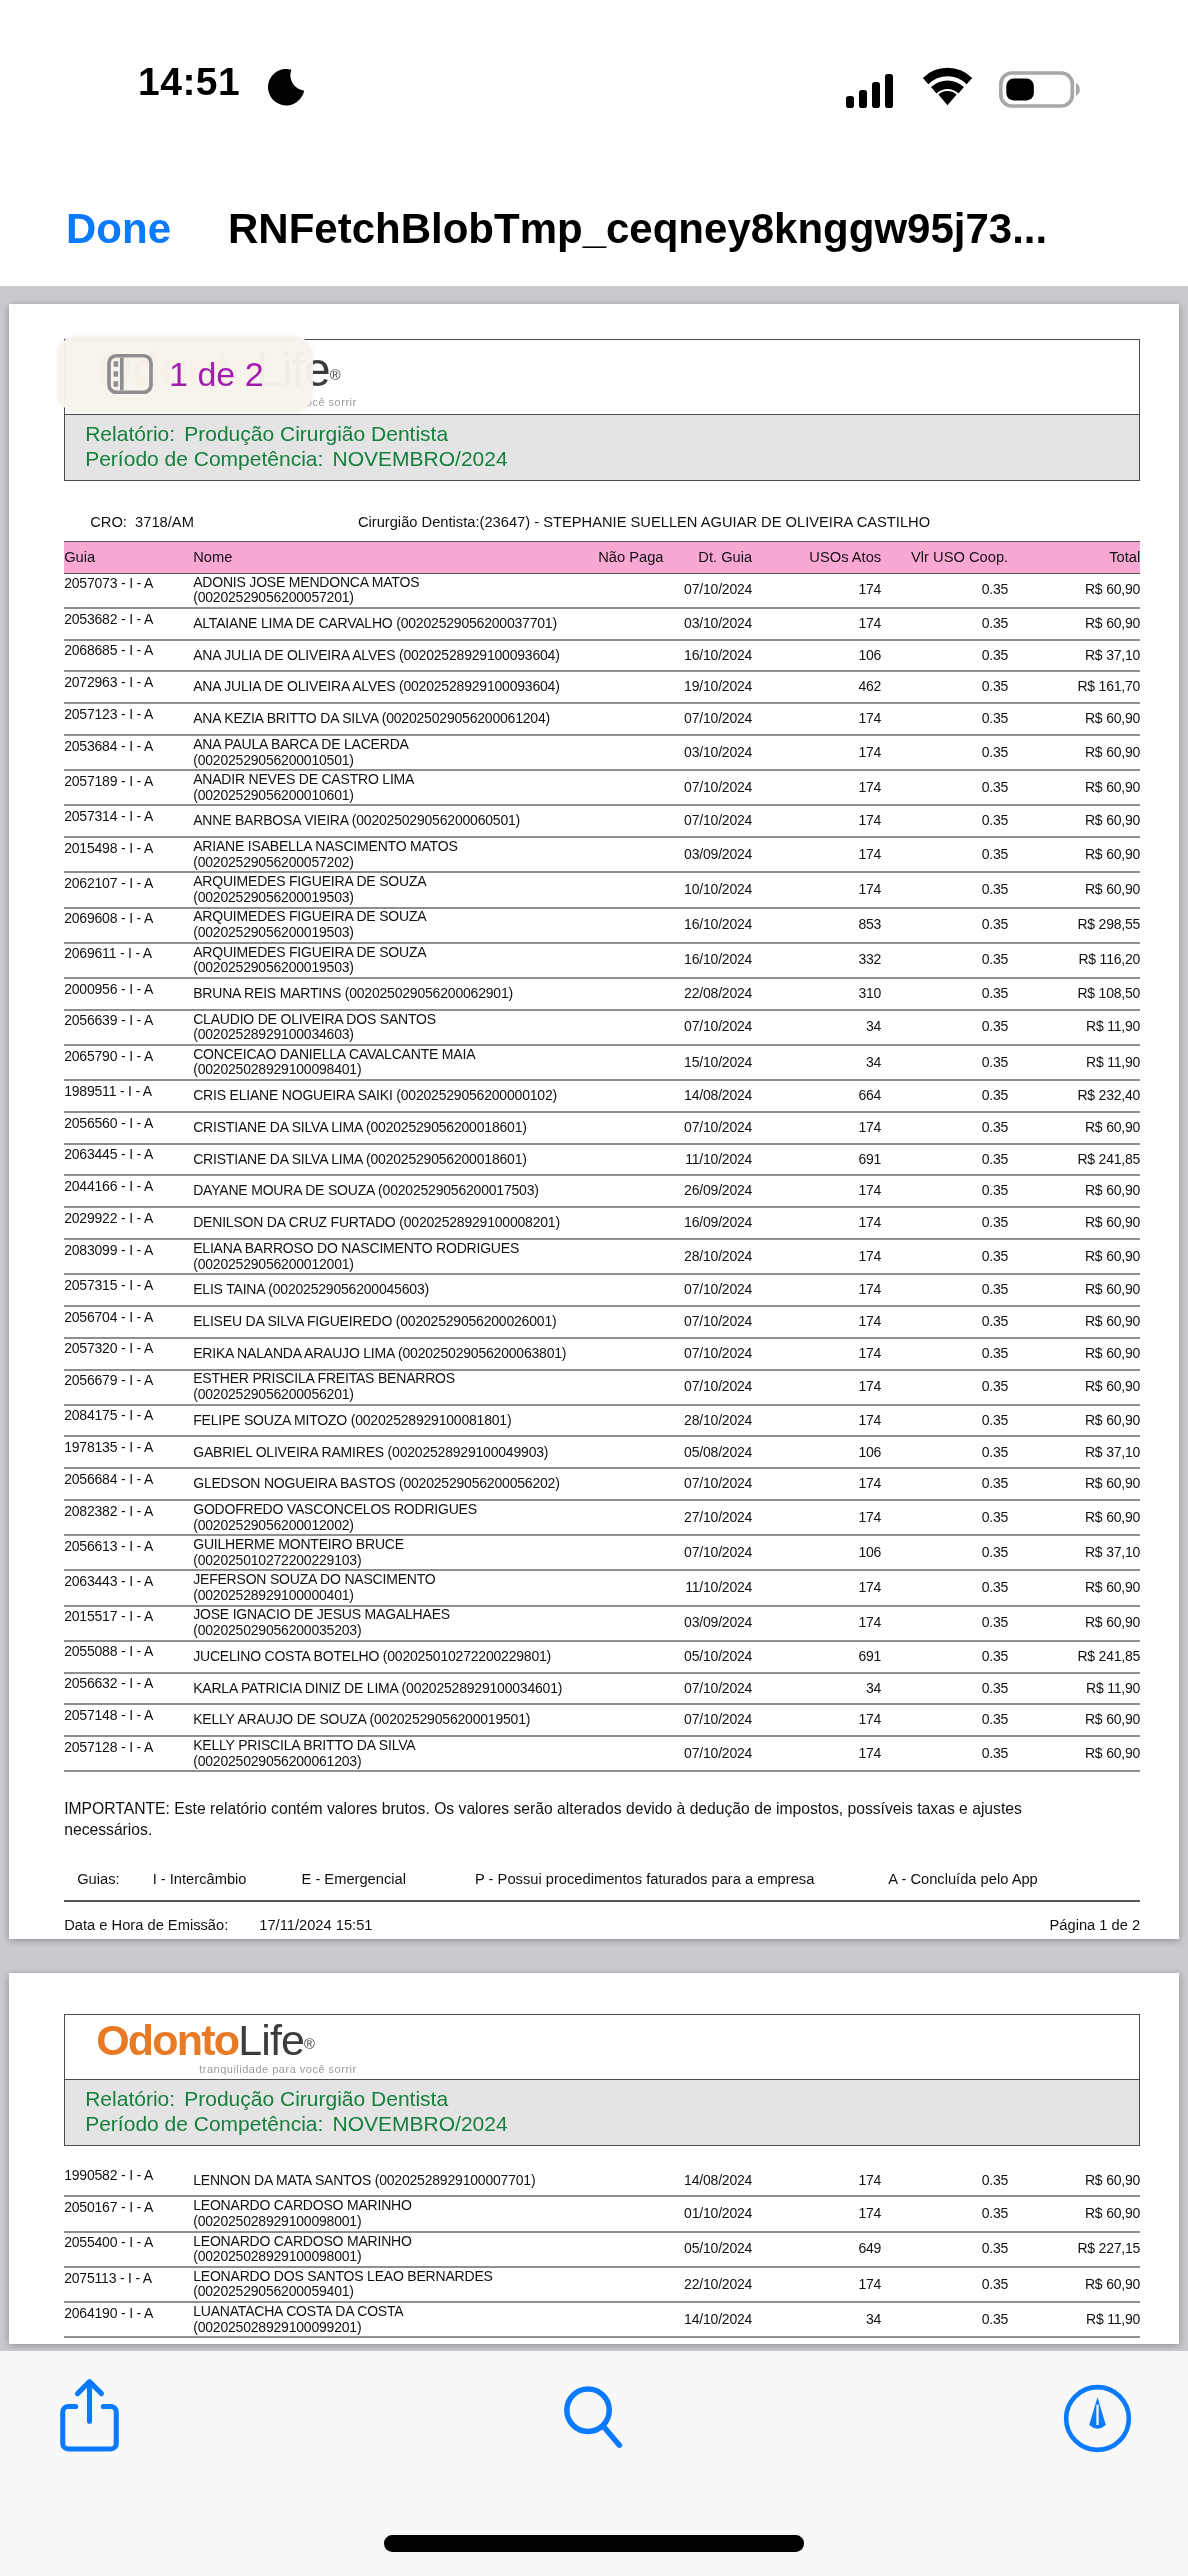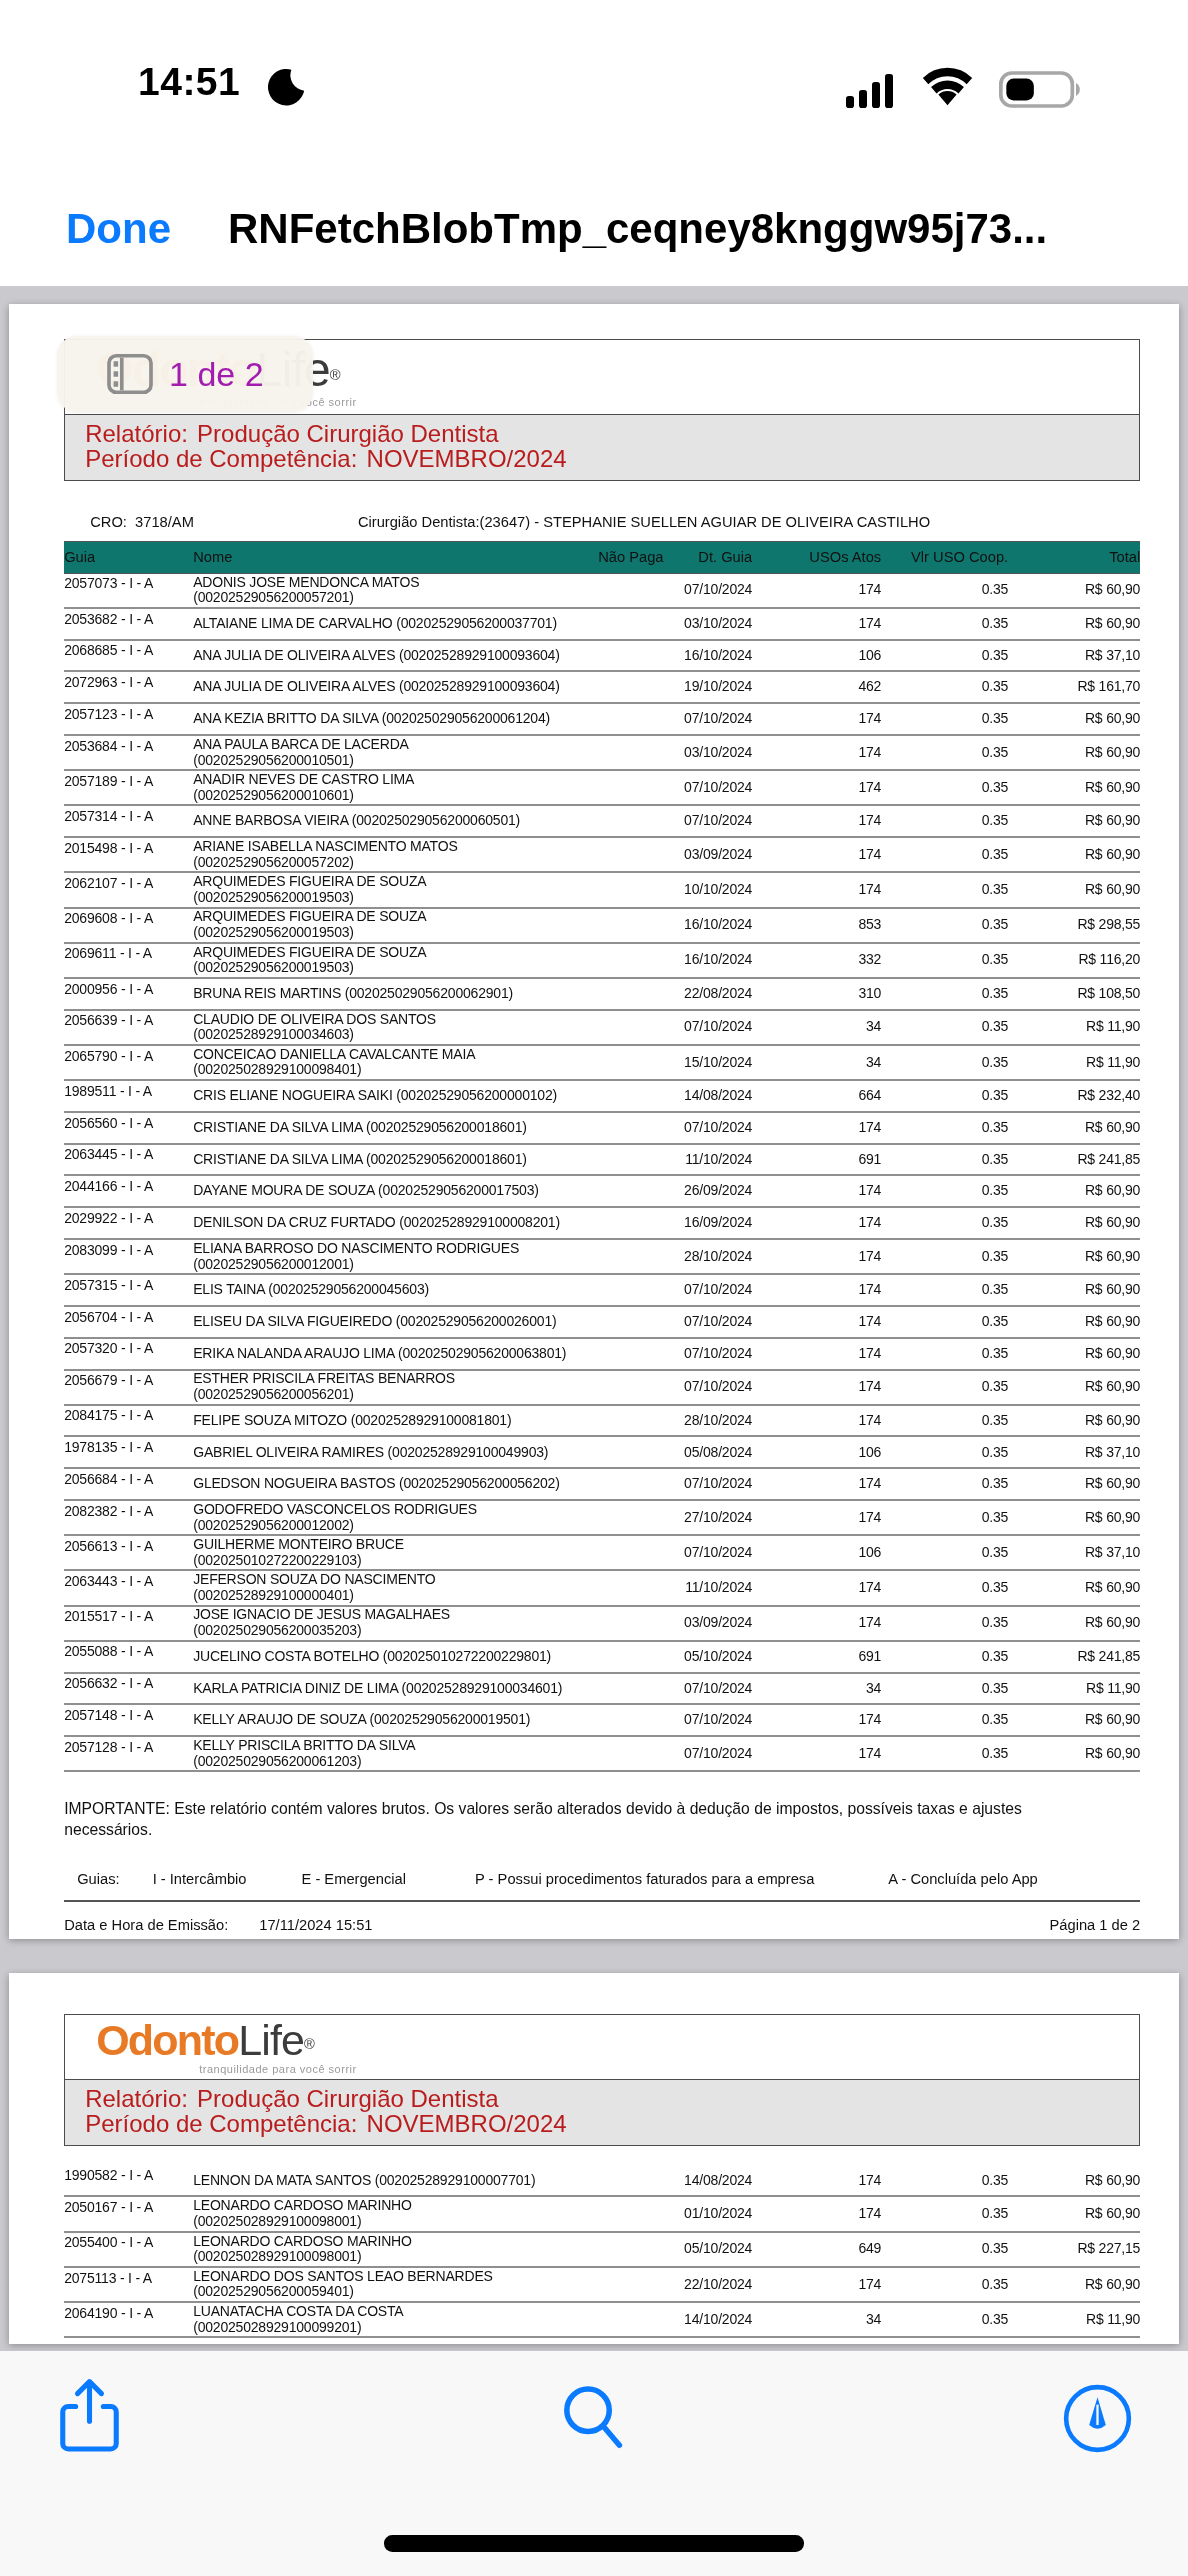--- a/index.html
+++ b/index.html
@@ -28,27 +28,27 @@
   .logo-box{border:1.8px solid #4c4c4c;background:#fff;height:74px;margin-top:35px;
     display:flex;flex-direction:column;justify-content:center;padding-left:31px;position:relative;}
   .page2 .logo-box{margin-top:41px;height:64px;}
   .logo-line{line-height:1;white-space:nowrap;}
   .logo-odonto{font-size:48px;font-weight:700;color:#e87a25;letter-spacing:-1.8px;}
   .logo-life{font-size:48px;font-weight:400;color:#3c3c3c;letter-spacing:-0.9px;}
   .logo-reg{font-size:14.7px;color:#3c3c3c;vertical-align:super;}
   .logo-tag{font-size:11px;color:#9a9a9a;margin-left:103px;margin-top:1.8px;letter-spacing:0.5px;}
   .info-box{border:1.8px solid #4c4c4c;border-top:none;background:#e4e4e4;
     padding:6.4px 20px 8.3px 20px;}
-  .info-line{font-size:24px;line-height:25px;color:#b91c1c;}
+  .info-line{font-size:21px;line-height:25px;color:#15803d;}
   .info-line .lbl{margin-right:9.2px;}
   .cro-row{display:flex;margin-top:33px;padding-left:26px;font-size:14.7px;}
   .cro-dentist{margin-left:164px;}
   
   .thead{display:grid;grid-template-columns:129px 405px 64px 101px 118px 127px 1fr;
-    background:#0f766e;border-top:1.8px solid #555;border-bottom:1.8px solid #555;
+    background:#f9a8d4;border-top:1.8px solid #555;border-bottom:1.8px solid #555;
     height:31px;align-items:center;font-size:14.7px;margin-top:11px;}
   .thead .h{white-space:nowrap;}
   .h-right{text-align:right;}
   .h-center{text-align:center;}
   .h-date{text-align:right;padding-right:11px;}
   .trow{display:grid;grid-template-columns:129px 405px 64px 101px 118px 127px 1fr;
     min-height:28px;border-bottom:2.8px double #8f8f8f;font-size:14px;
     align-items:center;padding:0.9px 0;letter-spacing:-0.2px;}
   .cell{line-height:15.7px;}
   .c-guia{align-self:start;padding-top:1.8px;white-space:nowrap;}

